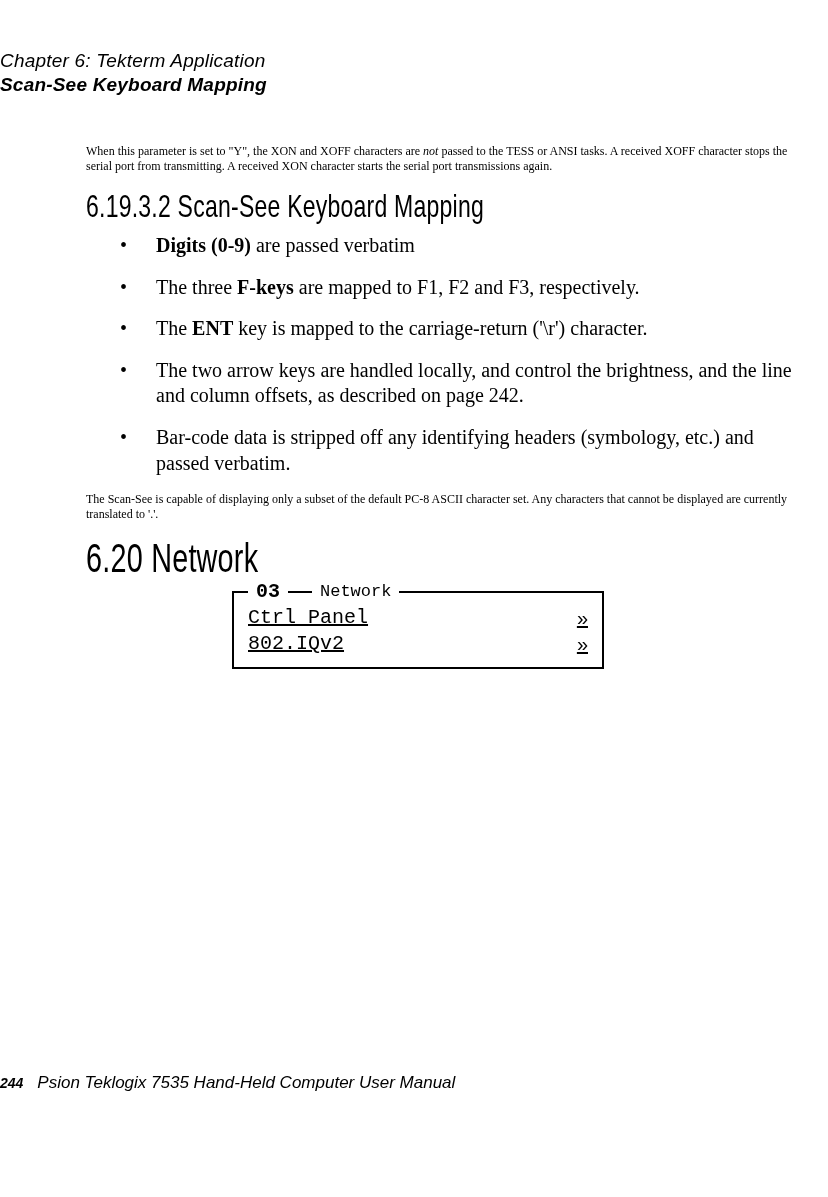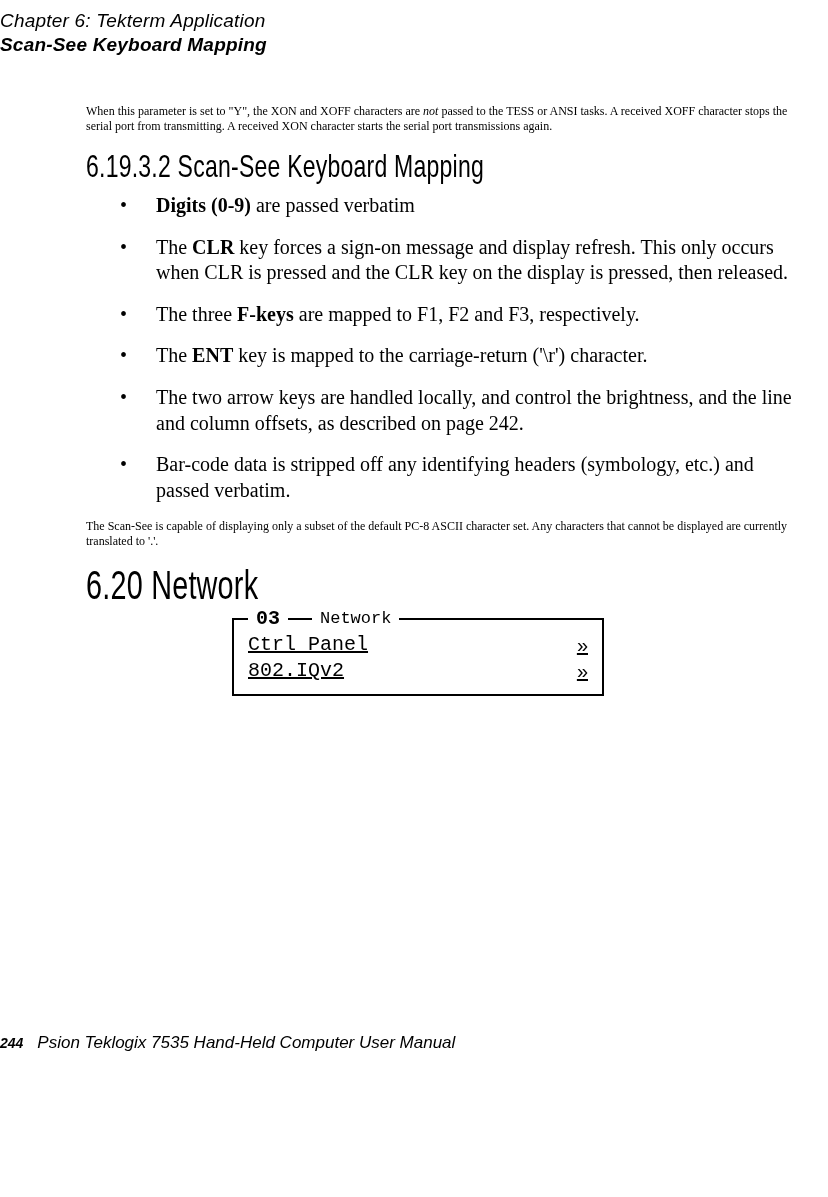--- a/index.html
+++ b/index.html
@@ -12,20 +12,21 @@
     font-family: "Times New Roman", Times, serif;
     color: #000;
     position: relative;
   }
   .page {
     width: 828px;
     height: 1087px;
     position: relative;
     box-sizing: border-box;
     padding: 10px 30px 0 0;
+    margin-top: 40px;
   }
   .hdr-chapter {
     font-family: Arial, Helvetica, sans-serif;
     font-style: italic;
     font-weight: 400;
     font-size: 19px;
     letter-spacing: 0.2px;
     margin: 0 0 2px 0;
   }
   .hdr-section {
@@ -158,23 +159,20 @@
 
     <p class="para">
       <span>When this parameter is set to "Y", the XON and XOFF characters are </span><span class="not-italic">not</span><span> passed to the TESS or ANSI tasks. A received XOFF character stops the serial port from transmitting. A received XON character starts the serial port transmissions again.</span>
     </p>
 
     <div class="h3">6.19.3.2  Scan-See Keyboard Mapping</div>
 
     <ul class="bullets">
       <li>
         <span class="bold">Digits (0-9)</span><span> are passed verbatim</span>
-      </li>
-      <li>
-        <span>The </span><span class="bold">CLR</span><span> key forces a sign-on message and display refresh. This only occurs when CLR is pressed and the CLR key on the display is pressed, then released.</span>
       </li>
       <li>
         <span>The three </span><span class="bold">F-keys</span><span> are mapped to F1, F2 and F3, respectively.</span>
       </li>
       <li>
         <span>The </span><span class="bold">ENT</span><span> key is mapped to the carriage-return ('\r') character.</span>
       </li>
       <li>
         <span>The two arrow keys are handled locally, and control the brightness, and the line and column offsets, as described on page 242.</span>
       </li>

